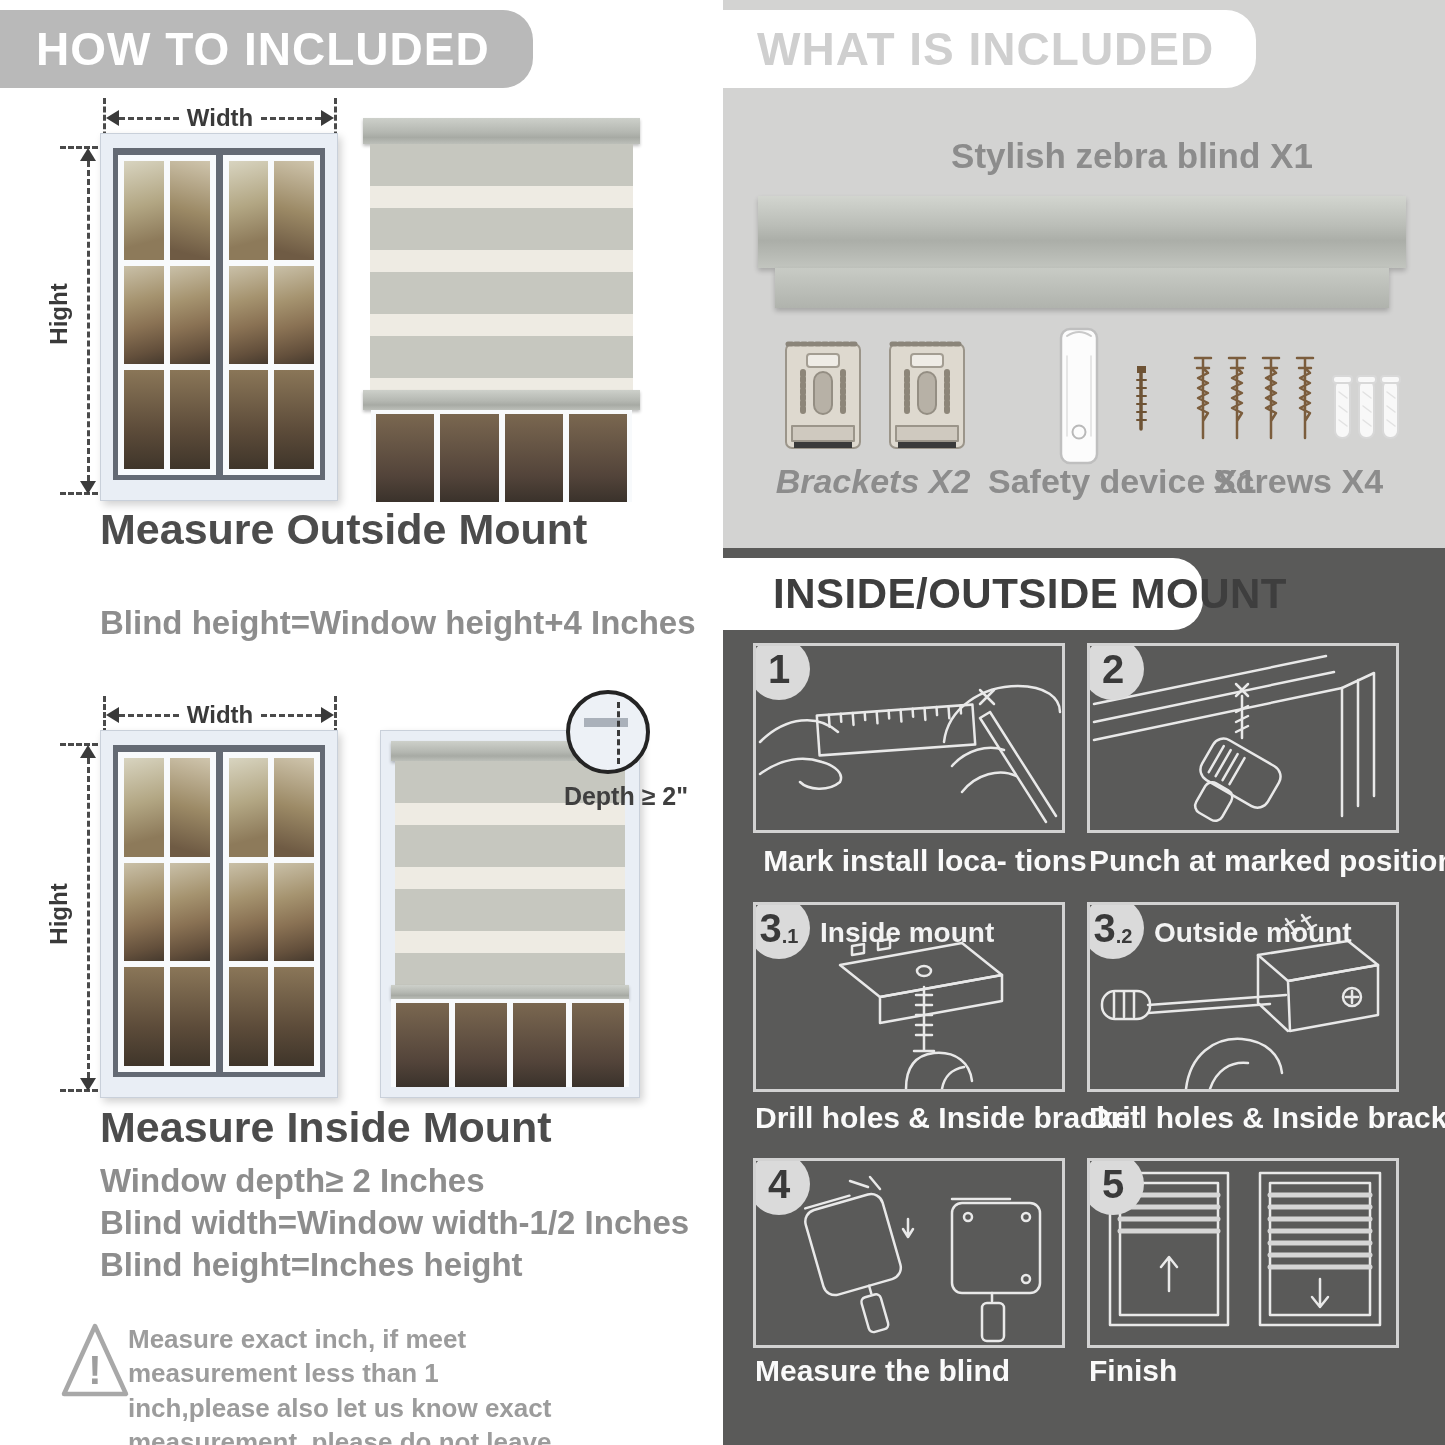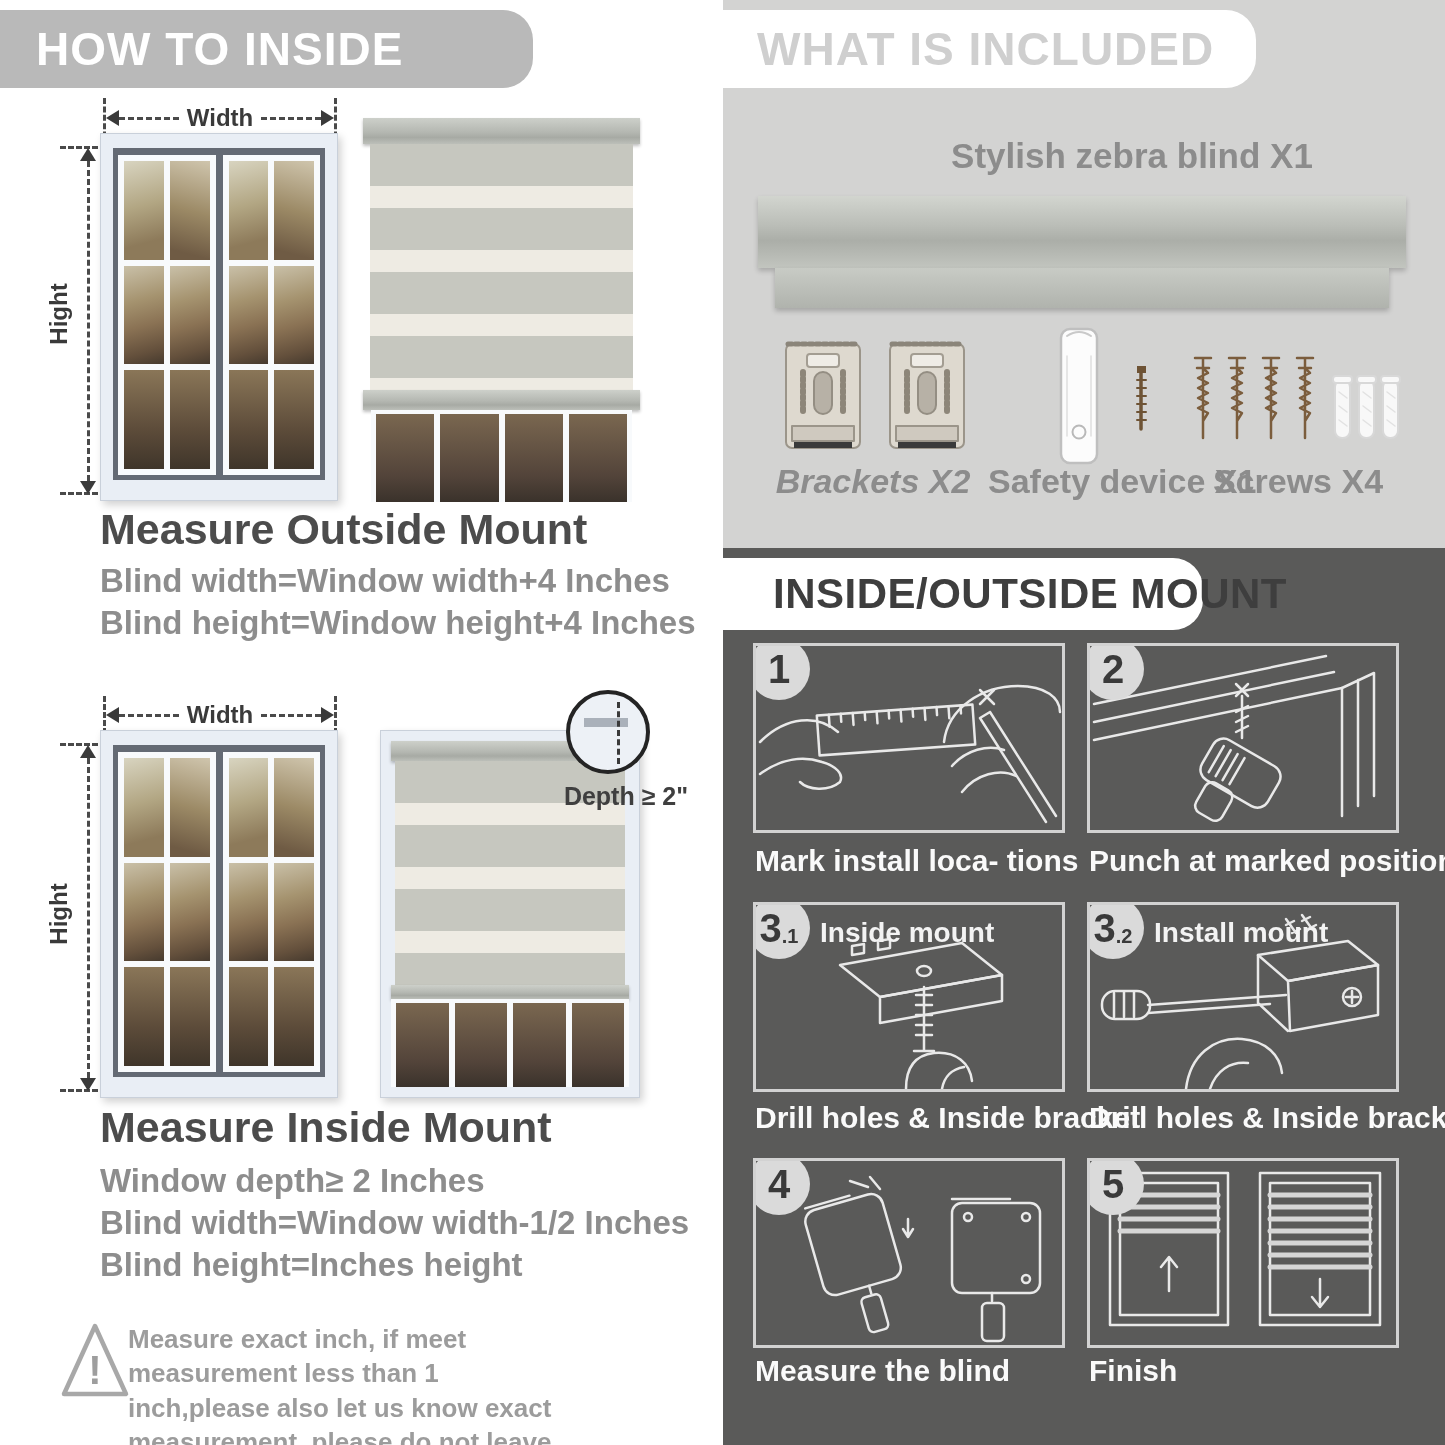--- a/index.html
+++ b/index.html
@@ -100,21 +100,21 @@
   
   .comp-art path,.comp-art rect,.comp-art circle,.comp-art ellipse{stroke-linecap:round;stroke-linejoin:round;}
 </style>
 </head>
 <body>
 
 <div class="page">
 
   <section class="abs" style="left:0;top:0;width:723px;height:1445px;">
     <div class="banner banner-htm">
-      <span>HOW TO INSIDE</span>
+      <span>HOW TO INCLUDED</span>
     </div>
 
     <div class="vline" style="left:103px;top:98px;height:48px;"></div>
     <div class="vline" style="left:334px;top:98px;height:48px;"></div>
     <div class="warrow" style="left:106px;top:106px;width:228px;">
       <span class="ah l"></span>
       <span class="dash"></span>
       <span class="wlabel">Width</span>
       <span class="dash"></span>
       <span class="ah r"></span>
@@ -155,21 +155,20 @@
       <div class="rail" style="height:20px;"></div>
       <div class="sliver" style="height:92px;margin:0 8px;">
         <div class="spane"></div>
           <div class="spane"></div>
         <div class="spane"></div>
           <div class="spane"></div>
       </div>
     </div>
 
     <div class="h-title" style="top:505px;">Measure Outside Mount</div>
-    <div class="h-line" style="top:562px;">Blind width=Window width+4 Inches</div>
     <div class="h-line" style="top:604px;">Blind height=Window height+4 Inches</div>
 
     <div class="vline" style="left:103px;top:696px;height:46px;"></div>
     <div class="vline" style="left:334px;top:696px;height:46px;"></div>
     <div class="warrow" style="left:106px;top:703px;width:228px;">
       <span class="ah l"></span>
       <span class="dash"></span>
       <span class="wlabel">Width</span>
       <span class="dash"></span>
       <span class="ah r"></span>
@@ -309,21 +308,21 @@
         </g>
         <path d="M224 44 l14 14 M238 44 l-14 14"></path>
         <path d="M300 170 L234 66 M290 176 L224 72 M234 66 L224 72"></path>
         <path d="M188 96 C192 62 226 40 262 40 C290 40 304 52 304 66 M196 120 C210 104 232 98 248 104 M206 146 C220 128 244 122 260 130"></path>
       </svg>
       <div class="step-num">
         <span>1</span>
           <span class="num-sub"></span>
       </div>
     </div>
-    <div class="step-caption" style="left:32px;top:296px;">Mark install loca- tions</div>
+    <div class="step-caption" style="left:32px;top:296px;text-align:center;">Mark install loca- tions</div>
 
     <div class="step-box" style="left:364px;top:95px;">
       <svg class="step-art" width="306" height="184" viewBox="0 0 306 184">
         <path d="M4 58 L236 10 M4 76 L244 26 M4 94 L252 42"></path>
         <path d="M252 42 L252 170 M268 34 L268 160 M284 27 L284 150 M252 42 L284 27"></path>
         <path d="M152 92 L152 50 M146 86 l12 -6 M146 76 l12 -6 M146 66 l12 -6"></path>
         <path d="M146 38 l12 12 M158 38 l-12 12"></path>
         <g transform="rotate(30 150 128)">
           <rect x="112" y="104" width="76" height="46" rx="12"></rect>
           <path d="M122 112 v30 M130 112 v30 M138 112 v30 M146 112 v30"></path>
@@ -364,21 +363,21 @@
         <path d="M256 92 h12 M262 86 v12"></path>
         <path d="M58 100 L196 90 M58 108 L180 99"></path>
         <rect x="12" y="86" width="48" height="28" rx="13"></rect>
         <path d="M24 88 v24 M34 87 v25 M44 87 v25"></path>
         <path d="M96 184 C100 150 124 132 152 134 C176 136 190 150 192 168 M120 184 C126 166 140 156 158 158"></path>
       </svg>
       <div class="step-num">
         <span>3</span>
           <span class="num-sub">.2</span>
       </div>
-      <div class="step-title">Install mount</div>
+      <div class="step-title">Outside mount</div>
     </div>
     <div class="step-caption" style="left:366px;top:553px;">Drill holes &amp;  Inside bracket</div>
 
     <div class="step-box" style="left:30px;top:610px;">
       <svg class="step-art" width="306" height="184" viewBox="0 0 306 184">
         <g transform="rotate(-16 95 80)">
           <rect x="56" y="40" width="80" height="88" rx="12"></rect>
           <path d="M60 36 h46 M100 128 v8"></path>
           <rect x="88" y="138" width="20" height="36" rx="5"></rect>
         </g>

